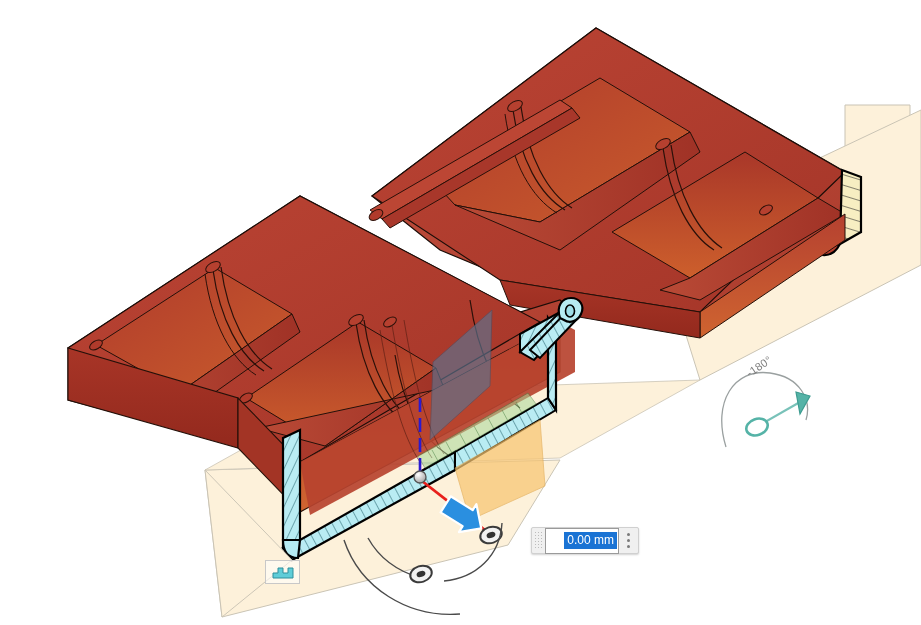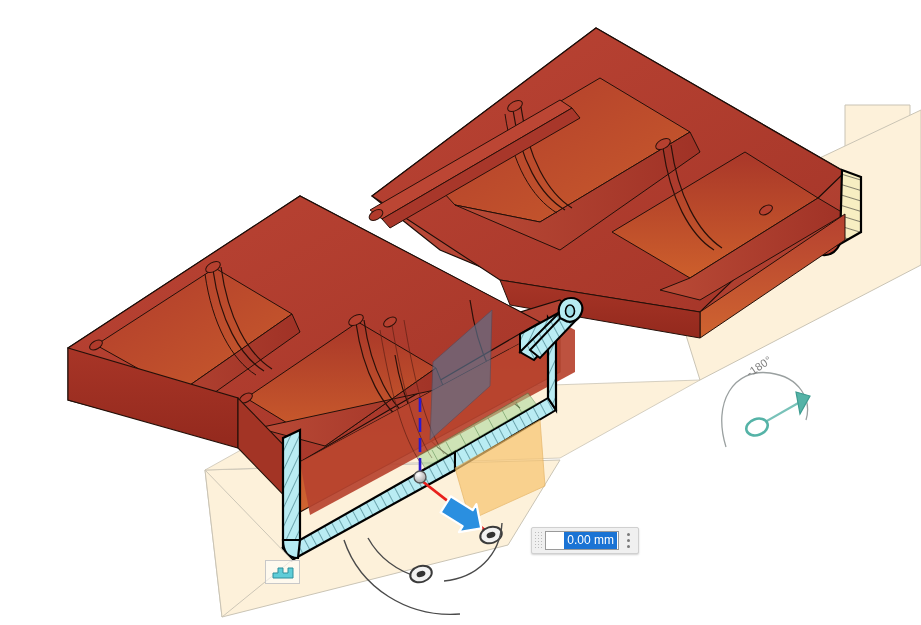--- a/index.html
+++ b/index.html
@@ -12,21 +12,21 @@
   
   #dyninput{
     left:531px;top:527px;width:108px;height:27px;
     background:#f0f0f0;border:1px solid #d0d0d0;border-radius:2px;
     display:flex;align-items:center;box-sizing:border-box;
     box-shadow:0 1px 2px rgba(0,0,0,.18);
   }
   .grip{width:9px;height:19px;margin-left:2px;flex:0 0 auto;
         background-image:radial-gradient(#b9b9b9 42%,transparent 43%);
         background-size:3px 3px;background-position:0 0;opacity:.95;}
-  #valbox{flex:1 1 auto;height:19px;margin:0 2px;background:#ffffff;
+  #valbox{flex:1 1 auto;height:26px;margin:0 2px;background:#ffffff;
           border:1px solid #9a9a9a;display:flex;align-items:center;
           justify-content:flex-end;box-sizing:border-box;padding:0 1px;}
   #valtext{font-size:12px;line-height:14px;color:#ffffff;background:#1a73d4;
            padding:1px 3px 2px 3px;white-space:nowrap;font-family:"Liberation Sans",sans-serif;}
   .kebab{width:14px;height:21px;margin-right:3px;flex:0 0 auto;
          display:flex;flex-direction:column;align-items:center;justify-content:center;gap:3px;}
   .kebab i{width:3px;height:3px;border-radius:50%;background:#7a7a7a;display:block;}
 
   
   #anglelabel{

